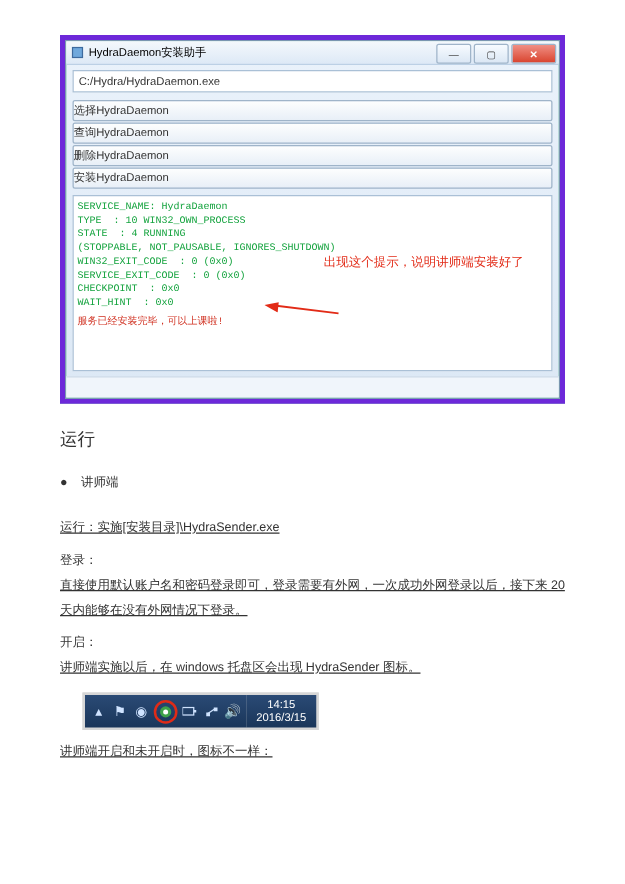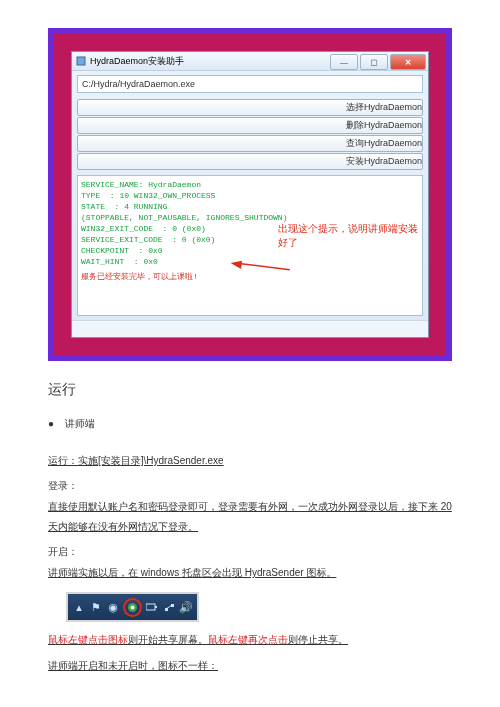--- a/index.html
+++ b/index.html
@@ -12,23 +12,23 @@
     font-size: 10px;
     color: #333;
     box-sizing: border-box;
   }
   .page {
     padding: 28px 48px 24px 48px;
   }
 
   
   .win-wrap {
-    border: 6px solid #6d28d9;
-    padding: 17px;
-    background: #be185d;
+    border: 4px solid #6d28d9;
+    padding: 0;
+    background: #86efac;
     box-shadow: 0 1px 2px rgba(0,0,0,0.05) inset;
     margin-bottom: 20px;
   }
   .win {
     border: 1px solid #7a96b0;
     background: linear-gradient(#eaf2fb, #dce8f5);
     font-family: SimSun, sans-serif;
     font-size: 9px;
   }
   .titlebar {
@@ -69,21 +69,21 @@
     height: 12px;
     line-height: 12px;
   }
   .btns {
     padding: 2px 5px;
   }
   .actbtn {
     border: 1px solid #9fb4c9;
     border-radius: 2px;
     background: linear-gradient(#fdfefe, #e8eff7);
-    text-align: right;
+    text-align: left;
     font-size: 9px;
     padding: 1px 0;
     margin-bottom: 1px;
   }
   .console {
     margin: 2px 5px 4px 5px;
     border: 1px solid #aac0d6;
     background: #fff;
     padding: 3px;
     position: relative;
@@ -184,22 +184,22 @@
         <span class="title">HydraDaemon安装助手</span>
         <div class="winbtns">
           <div class="winbtn">—</div>
           <div class="winbtn">▢</div>
           <div class="winbtn close">✕</div>
         </div>
       </div>
       <div class="pathbar">C:/Hydra/HydraDaemon.exe</div>
       <div class="btns">
         <div class="actbtn">选择HydraDaemon</div>
+        <div class="actbtn">查询HydraDaemon</div>
         <div class="actbtn">删除HydraDaemon</div>
-        <div class="actbtn">查询HydraDaemon</div>
         <div class="actbtn">安装HydraDaemon</div>
       </div>
       <div class="console">
         <div class="console-inner" id="console-lines">SERVICE_NAME: HydraDaemon
 TYPE  : 10 WIN32_OWN_PROCESS
 STATE  : 4 RUNNING
 (STOPPABLE, NOT_PAUSABLE, IGNORES_SHUTDOWN)
 WIN32_EXIT_CODE  : 0 (0x0)
 SERVICE_EXIT_CODE  : 0 (0x0)
 CHECKPOINT  : 0x0
@@ -251,21 +251,22 @@
       </span>
       <span class="trayicon">
         <svg width="11" height="11" viewBox="0 0 11 11">
             <rect x="1" y="6" width="3" height="3" fill="#cfe3ff"></rect>
             <rect x="7" y="2" width="3" height="3" fill="#cfe3ff"></rect>
             <line x1="2" y1="7" x2="8" y2="3" stroke="#cfe3ff"></line>
           </svg>
       </span>
       <span class="trayicon">🔊</span>
     </div>
+    <div class="clock">
+      <div>14:15</div>
+      <div>2016/3/15</div>
+    </div>
   </div>
 
-  <div class="p">
-    <span class="red">鼠标左键点击图标</span><span>则开始共享屏幕。</span><span class="red">鼠标左键再次点击</span><span>则停止共享。</span>
-  </div>
 
   <div class="p">讲师端开启和未开启时，图标不一样：</div>
 
 </div>
 
 </body></html>

